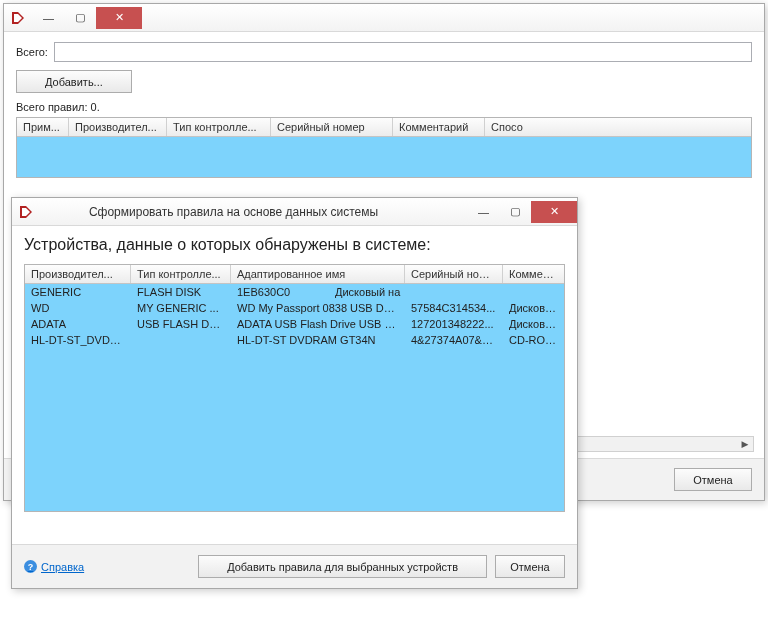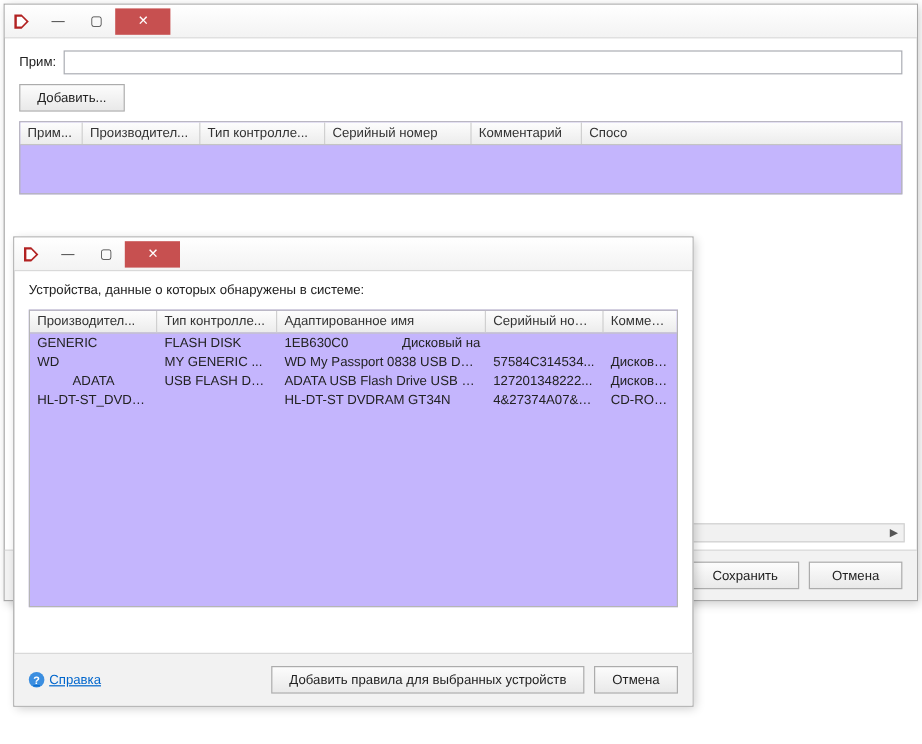--- a/index.html
+++ b/index.html
@@ -12,35 +12,35 @@
   .title-text { flex: 1; text-align: center; font-size: 12px; color: #333; padding-right: 50px; }
   .win-controls { display: flex; }
   .win-btn { width: 32px; height: 22px; display: flex; align-items: center; justify-content: center; font-size: 11px; color: #333; border-left: 1px solid transparent; }
   .win-btn.close { background: #c75050; color: #fff; width: 46px; }
   .win-btn.close-sub { background: #c75050; color: #fff; width: 46px; }
   .body-area { padding: 10px 12px; font-size: 11px; color: #222; }
   .field-row { display: flex; align-items: center; margin-bottom: 8px; }
   .field-label { margin-right: 6px; }
   .text-input { flex: 1; height: 20px; border: 1px solid #abadb3; background: #fff; padding: 0 4px; font-size: 11px; }
   .btn-row { display: flex; align-items: center; margin-bottom: 8px; gap: 8px; }
-  .btn { height: 23px; padding: 0 14px; font-size: 11px; background: linear-gradient(#fcfcfc,#e9e9e9); border: 1px solid #acacac; color: #222; display: inline-flex; align-items: center; justify-content: center; cursor: default; }
+  .btn { height: 23px; padding: 0 28px; font-size: 11px; background: linear-gradient(#fcfcfc,#e9e9e9); border: 1px solid #acacac; color: #222; display: inline-flex; align-items: center; justify-content: center; cursor: default; }
   .spacer { flex: 1; }
   .count-label { font-size: 11px; margin-bottom: 4px; }
-  .table { border: 1px solid #b5b5b5; background: #c4b5fd; font-size: 11px; }
+  .table { border: 1px solid #b5b5b5; background: #7dd3fc; font-size: 11px; }
   .thead { display: flex; background: linear-gradient(#fdfdfd,#ececec); border-bottom: 1px solid #c4c4c4; }
   .th { padding: 3px 6px; border-right: 1px solid #d0d0d0; white-space: nowrap; overflow: hidden; text-overflow: ellipsis; color: #333; }
   .tbody { min-height: 16px; }
   .tr { display: flex; }
   .td { padding: 2px 6px; white-space: nowrap; overflow: hidden; text-overflow: ellipsis; }
   .main-tbody { height: 40px; }
   .scroll-area { position: absolute; left: 10px; right: 10px; bottom: 48px; height: 16px; border: 1px solid #d0d0d0; background: #f1f1f1; display: flex; align-items: center; }
   .scroll-left, .scroll-right { width: 16px; height: 14px; display: flex; align-items: center; justify-content: center; font-size: 9px; color: #555; }
   .scroll-track { flex: 1; height: 14px; position: relative; }
   .footer-main { position: absolute; bottom: 0; left: 0; right: 0; height: 42px; border-top: 1px solid #d9d9d9; background: #f2f2f2; display: flex; align-items: center; justify-content: flex-end; padding: 0 12px; gap: 8px; }
-  .sub-label { font-size: 11px; margin-bottom: 10px; }
+  .sub-label { font-size: 16px; margin-bottom: 10px; }
   .sub-table { border: 1px solid #b5b5b5; height: 248px; overflow: hidden; }
   .footer-sub { position: absolute; bottom: 0; left: 0; right: 0; height: 44px; border-top: 1px solid #d9d9d9; background: #f2f2f2; display: flex; align-items: center; padding: 0 12px; gap: 8px; }
   .help-link { color: #0066cc; text-decoration: underline; font-size: 11px; display: flex; align-items: center; gap: 4px; cursor: pointer; }
   .help-icon { width: 13px; height: 13px; border-radius: 50%; background: #3b8ee0; color: #fff; font-size: 9px; display: inline-flex; align-items: center; justify-content: center; font-weight: bold; }
 </style>
 </head>
 <body>
 
 <div class="window main-window">
   <div class="titlebar">
@@ -51,58 +51,59 @@
         </svg>
     </span>
     <div class="win-controls">
       <div class="win-btn">—</div>
       <div class="win-btn">▢</div>
       <div class="win-btn close">✕</div>
     </div>
   </div>
   <div class="body-area">
     <div class="field-row">
-      <span class="field-label">Прим:</span>
+      <span class="field-label">Всего:</span>
       <input class="text-input" value="" style="">
     </div>
     <div class="btn-row">
       <button class="btn">Добавить...</button>
       <div class="spacer"></div>
     </div>
+    <div class="count-label">Всего правил: 0.</div>
     <div class="table">
       <div class="thead">
         <div class="th" style="width:52px">Прим...</div>
         <div class="th" style="width:98px">Производител...</div>
         <div class="th" style="width:104px">Тип контролле...</div>
         <div class="th" style="width:122px">Серийный номер</div>
         <div class="th" style="width:92px">Комментарий</div>
         <div class="th" style="flex:1;border-right:none">Спосо</div>
       </div>
       <div class="tbody main-tbody"></div>
     </div>
   </div>
   <div class="scroll-area">
     <div class="scroll-left">◀</div>
     <div class="scroll-track"></div>
     <div class="scroll-right">▶</div>
   </div>
   <div class="footer-main">
-    <button class="btn" style="width:90px">Сохранить</button>
     <button class="btn" style="width:78px">Отмена</button>
   </div>
 </div>
 
 <div class="window sub-window">
   <div class="titlebar">
     <span class="title-icon">
       <svg viewBox="0 0 16 16">
           <path d="M2 2 L8 2 L14 8 L8 14 L2 14 Z" fill="#b22222"></path>
           <path d="M4 4 L8 4 L12 8 L8 12 L4 12 Z" fill="#fff"></path>
         </svg>
     </span>
+    <div class="title-text" style="padding-right:40px">Сформировать правила на основе данных системы</div>
     <div class="win-controls">
       <div class="win-btn">—</div>
       <div class="win-btn">▢</div>
       <div class="win-btn close-sub">✕</div>
     </div>
   </div>
   <div class="body-area">
     <div class="sub-label">Устройства, данные о которых обнаружены в системе:</div>
     <div class="table sub-table">
       <div class="thead">
@@ -120,21 +121,21 @@
             <div class="td" style="flex: 1 1 0%;">Дисковый на</div>
           </div>
           <div class="tr">
             <div class="td" style="width: 106px;">WD</div>
             <div class="td" style="width: 100px;">MY GENERIC ...</div>
             <div class="td" style="width: 174px;">WD My Passport 0838 USB Device</div>
             <div class="td" style="width: 98px;">57584C314534...</div>
             <div class="td" style="flex: 1 1 0%;">Дисковый на</div>
           </div>
           <div class="tr">
-            <div class="td" style="width: 106px; text-align: center;">ADATA</div>
+            <div class="td" style="width: 106px;">ADATA</div>
             <div class="td" style="width: 100px;">USB FLASH DRIVE</div>
             <div class="td" style="width: 174px;">ADATA USB Flash Drive USB De...</div>
             <div class="td" style="width: 98px;">127201348222...</div>
             <div class="td" style="flex: 1 1 0%;">Дисковый на</div>
           </div>
           <div class="tr">
             <div class="td" style="width: 106px;">HL-DT-ST_DVDR...</div>
             <div class="td" style="width: 100px;"></div>
             <div class="td" style="width: 174px;">HL-DT-ST DVDRAM GT34N</div>
             <div class="td" style="width: 98px;">4&amp;27374A07&amp;0...</div>

